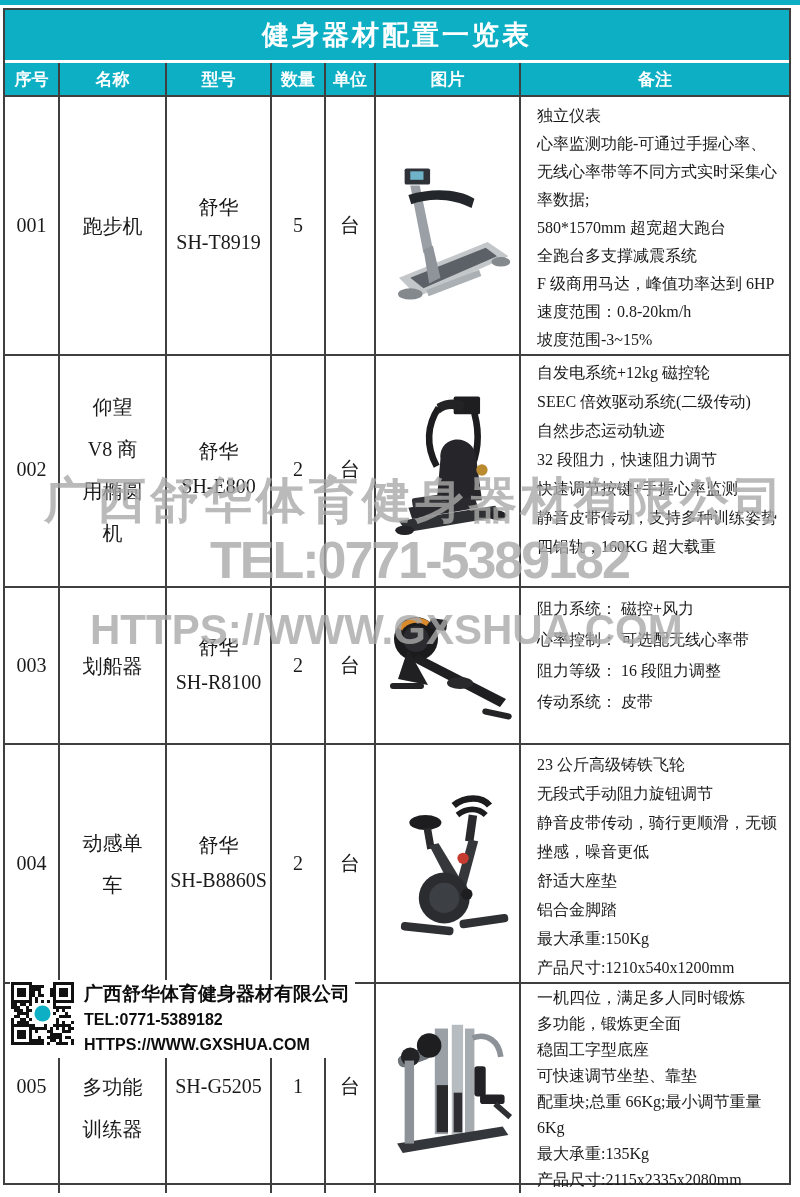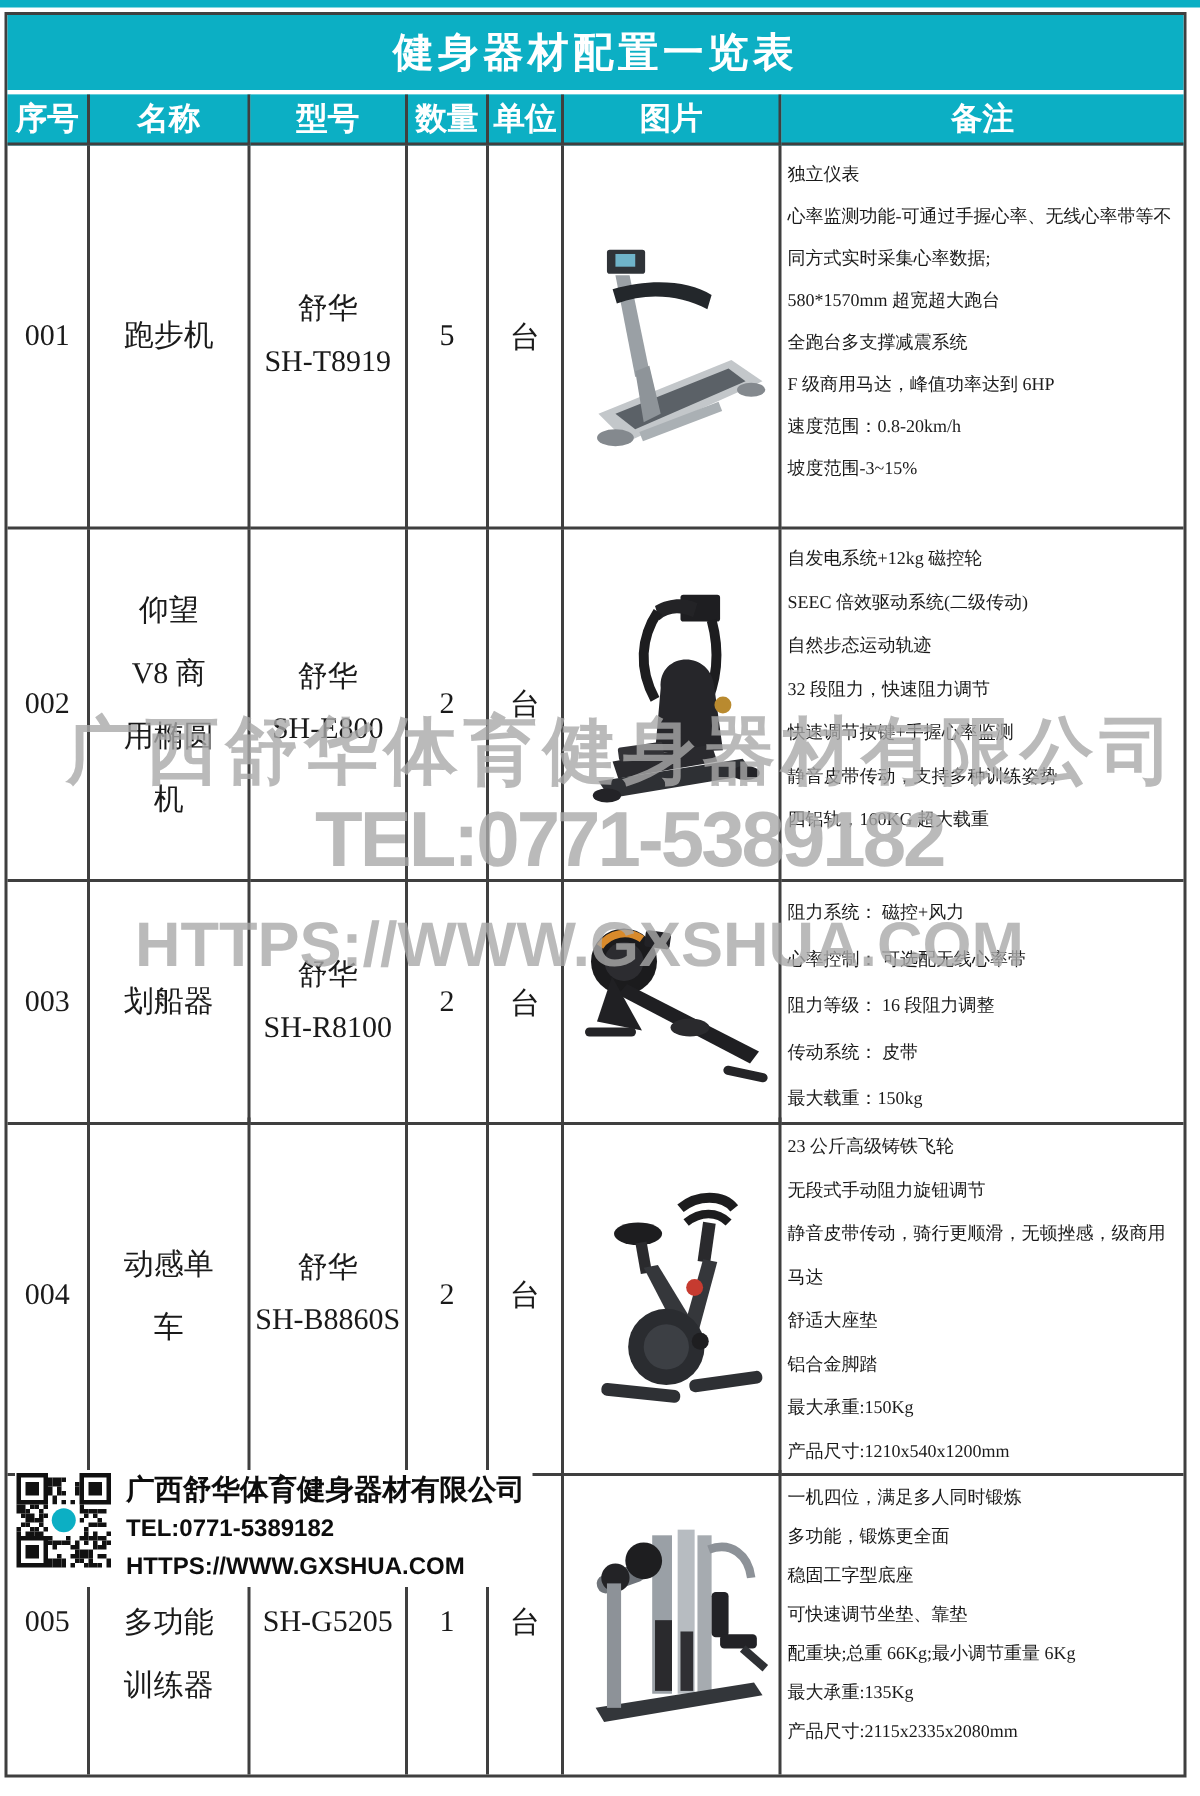--- a/index.html
+++ b/index.html
@@ -12,29 +12,29 @@
              display:flex;align-items:center;justify-content:center;
              font-family:"Liberation Sans","DejaVu Sans",sans-serif;
              font-weight:bold;font-size:27px;color:#ffffff;letter-spacing:3px;box-sizing:border-box;}
   .grid{display:grid;grid-template-columns:55px 107px 105px 54px 50px 145px 1fr;box-sizing:border-box;}
   .grid > div{border-right:2px solid #3f3f3f;border-bottom:2px solid #3f3f3f;box-sizing:border-box;min-width:0;}
   .grid > div:last-child{border-right:none;}
   .row-last > div{border-bottom:none;}
 
   .hdr{height:34px;}
   .hdr > div{background:#0cafc4;color:#fff;display:flex;align-items:center;justify-content:center;
-             font-family:"Liberation Sans","DejaVu Sans",sans-serif;font-weight:bold;font-size:21px;}
+             font-family:"Liberation Sans","DejaVu Sans",sans-serif;font-weight:bold;font-size:17px;}
 
   .cell-c{display:flex;align-items:center;justify-content:center;text-align:center;font-size:20px;}
   .name-cell{line-height:42px;padding:0 20px;}
   .model-cell{flex-direction:column;}
   .model-cell .brand{line-height:20px;margin-bottom:14px;}
   .model-cell .brand:empty{display:none;margin:0;}
   .img-cell{display:flex;align-items:center;justify-content:center;}
-  .notes{padding:5px 8px 0 4px;font-size:12px;}
+  .notes{padding:5px 8px 0 16px;font-size:16px;}
   .notes div{white-space:normal;}
   .r1 .notes div{line-height:28px;}
   .r2 .notes div{line-height:29px;}
   .r3 .notes div{line-height:31px;}
   .r4 .notes div{line-height:29px;}
   .r5 .notes div{line-height:26px;}
   .h256{height:256px;} .h235{height:235px;} .h157{height:157px;} .h203{height:203px;}
 
   
   .vendor{position:absolute;left:10px;top:980px;width:345px;height:78px;background:#ffffff;
@@ -162,21 +162,20 @@
           <path d="M30 58 L20 88 L50 94 Z" fill="#202023"></path>
           <rect x="104" y="120" width="30" height="6" rx="3" fill="#242427" transform="rotate(12 119 123)"></rect>
           <rect x="12" y="92" width="34" height="6" rx="3" fill="#242427"></rect>
         </svg>
       </div>
       <div class="notes">
         <div>阻力系统： 磁控+风力</div>
         <div>心率控制： 可选配无线心率带</div>
         <div>阻力等级： 16 段阻力调整</div>
         <div>传动系统： 皮带</div>
-        <div>最大载重：150kg</div>
       </div>
     </div>
 
     <div class="grid r4 h235">
       <div class="cell-c">004</div>
       <div class="cell-c name-cell">动感单车</div>
       <div class="cell-c model-cell">
         <div class="brand">舒华</div>
         <div>SH-B8860S</div>
       </div>
@@ -195,21 +194,21 @@
           <circle cx="66" cy="134" r="27" fill="#2a2c30"></circle>
           <circle cx="66" cy="134" r="16" fill="#3c3f44"></circle>
           <circle cx="90" cy="130" r="6" fill="#1e1e20"></circle>
           <rect x="20" y="162" width="56" height="9" rx="4" fill="#2e3034" transform="rotate(6 48 166)"></rect>
           <rect x="82" y="154" width="52" height="9" rx="4" fill="#2e3034" transform="rotate(-8 108 158)"></rect>
         </svg>
       </div>
       <div class="notes">
         <div>23 公斤高级铸铁飞轮</div>
         <div>无段式手动阻力旋钮调节</div>
-        <div>静音皮带传动，骑行更顺滑，无顿挫感，级商用马达</div>
+        <div>静音皮带传动，骑行更顺滑，无顿挫感，噪音更低</div>
         <div>舒适大座垫</div>
         <div>铝合金脚踏</div>
         <div>最大承重:150Kg</div>
         <div>产品尺寸:1210x540x1200mm</div>
       </div>
     </div>
 
     <div class="grid r5 h203 row-last">
       <div class="cell-c">005</div>
       <div class="cell-c name-cell">四人站多功能训练器</div>

